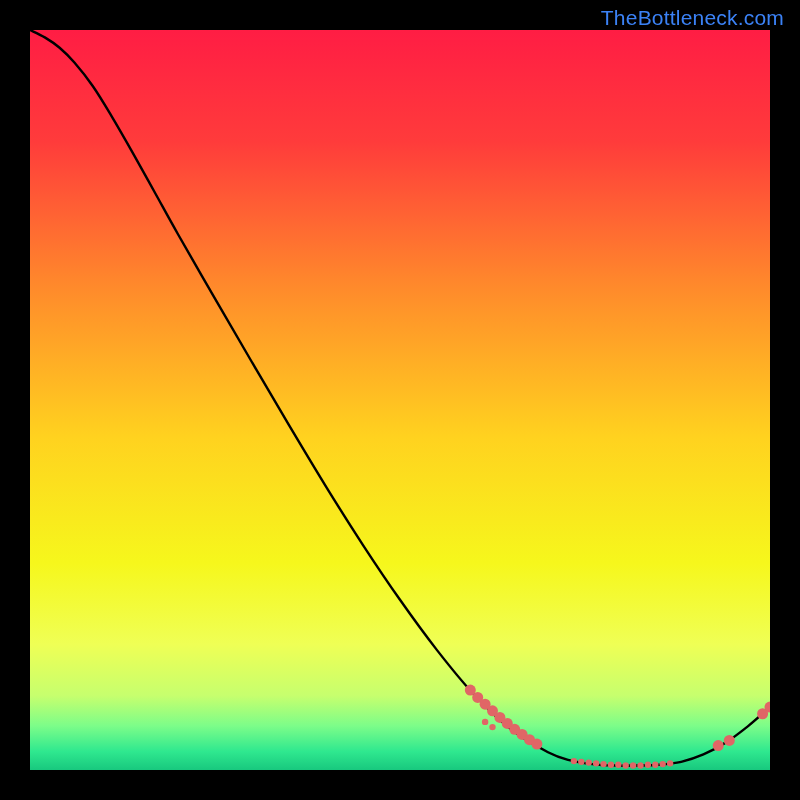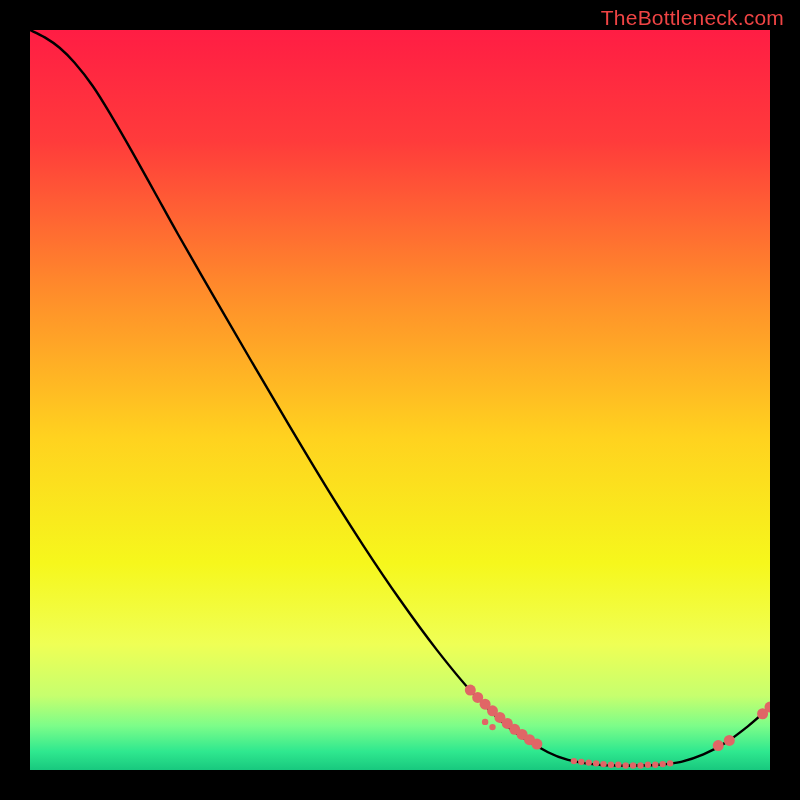--- a/index.html
+++ b/index.html
@@ -26,21 +26,21 @@
   }
   .plot svg {
     display: block;
     width: 740px;
     height: 740px;
   }
   .watermark {
     position: absolute;
     top: 6px;
     right: 16px;
-    color: #ef4444;
+    color: #3b82f6;
     font-size: 21px;
     letter-spacing: 0.2px;
     font-weight: 500;
     user-select: none;
   }
 </style>
 </head>
 <body>
 
 <div class="stage">

